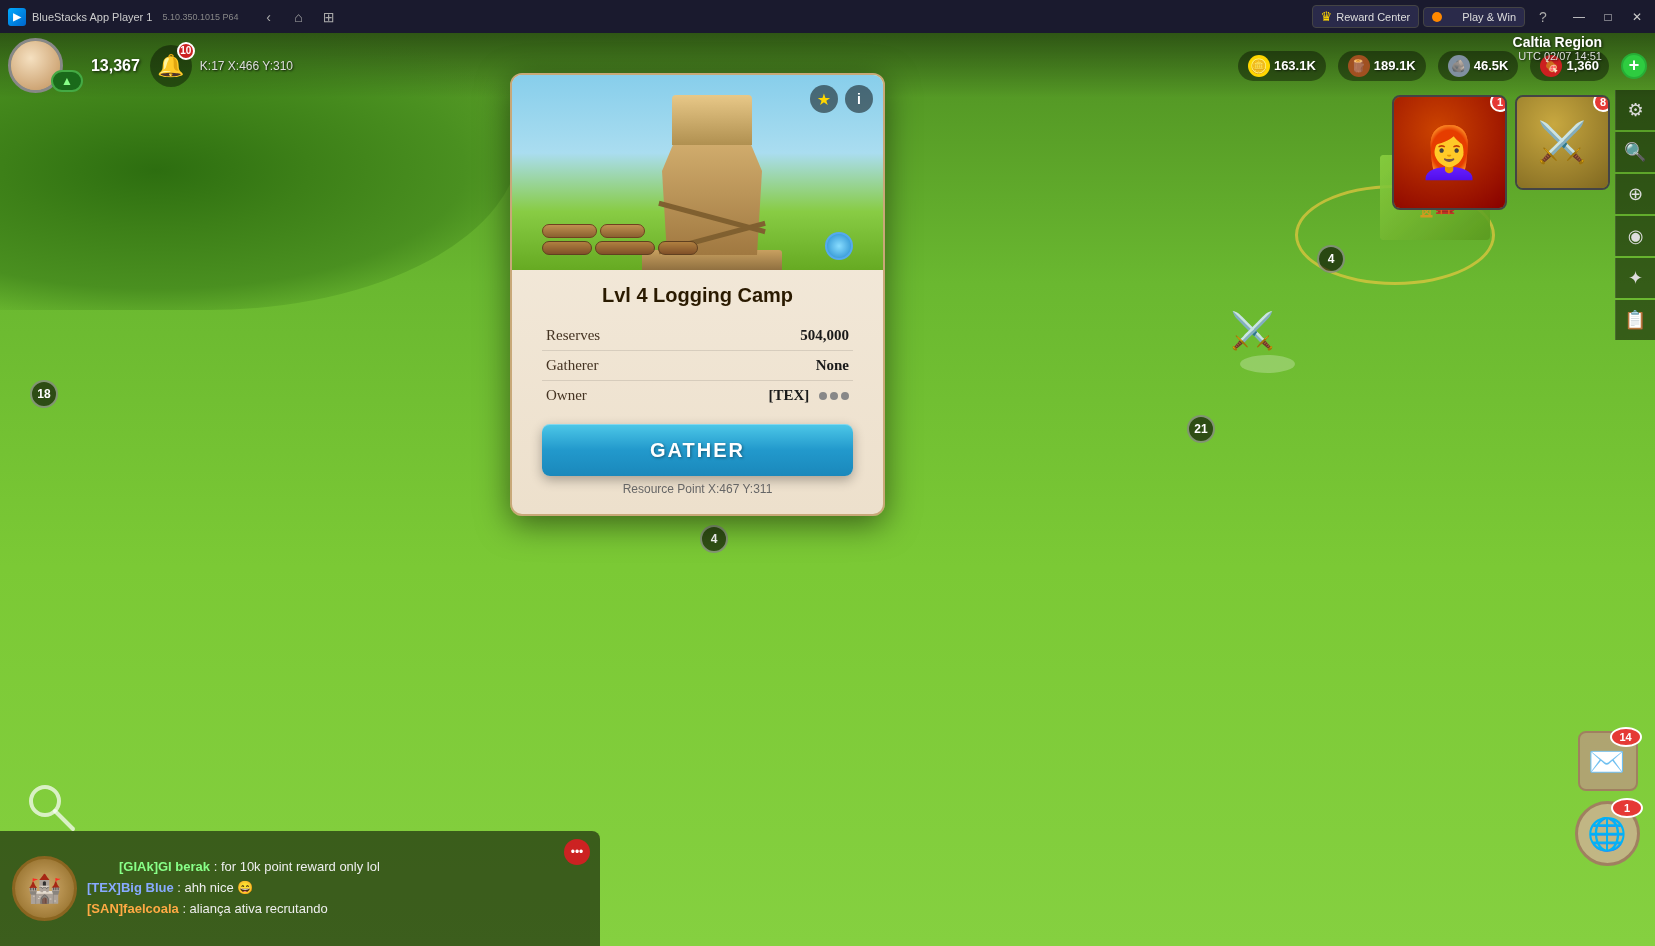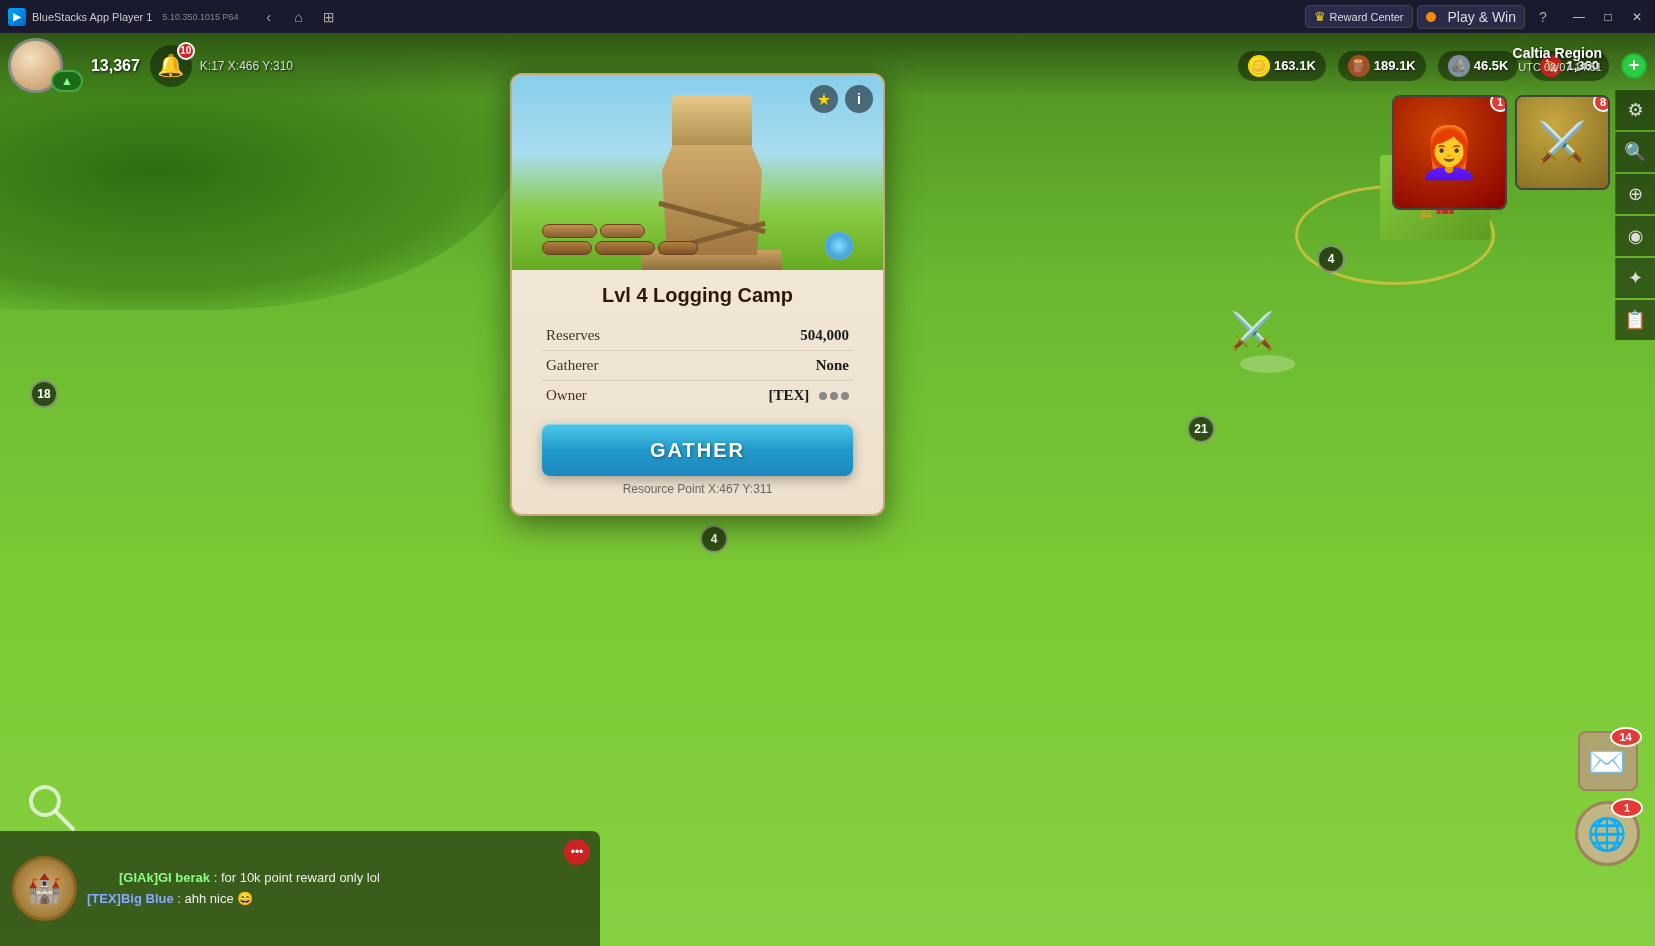--- a/index.html
+++ b/index.html
@@ -117,25 +117,25 @@
     .reward-crown {
       color: #ffd700;
       font-size: 13px;
     }
 
     .play-win-btn {
       background: #2a2a4a;
       border: 1px solid #444;
       border-radius: 4px;
       color: #ddd;
-      font-size: 14px;
+      font-size: 11px;
       padding: 3px 8px;
       display: flex;
       align-items: center;
-      gap: 12px;
+      gap: 20px;
       cursor: pointer;
     }
 
     .play-win-dot {
       width: 10px;
       height: 10px;
       background: #ff8800;
       border-radius: 50%;
     }
 
@@ -261,21 +261,21 @@
 
     
     .region-info {
       position: absolute;
       top: 33px;
       right: 45px;
       display: flex;
       align-items: center;
       gap: 8px;
       z-index: 50;
-      padding: 12px 8px;
+      padding: 1px 8px;
     }
 
     .region-name {
       color: white;
       font-size: 14px;
       font-weight: bold;
       text-align: right;
       text-shadow: 1px 1px 3px rgba(0,0,0,0.8);
     }
 
@@ -914,20 +914,24 @@
   <div class="guild-icon">🏰</div>
   <div class="chat-messages">
     <div class="chat-msg">
       <span class="chat-name-giak">[GIAk]GI berak</span>
       <span>: for 10k point reward only lol</span>
     </div>
     <div class="chat-msg">
       <span class="chat-name-tex">[TEX]Big Blue</span>
       <span>: ahh nice 😄</span>
     </div>
+    <div class="chat-msg">
+      <span class="chat-name-san">[SAN]faelcoala</span>
+      <span>: aliança ativa recrutando</span>
+    </div>
   </div>
   <div class="chat-options-btn">•••</div>
 </div>
 
 <div class="bottom-right-ui">
   <div class="mail-btn">
     <span>✉️</span>
     <div class="btn-badge">14</div>
   </div>
   <div class="globe-btn">

